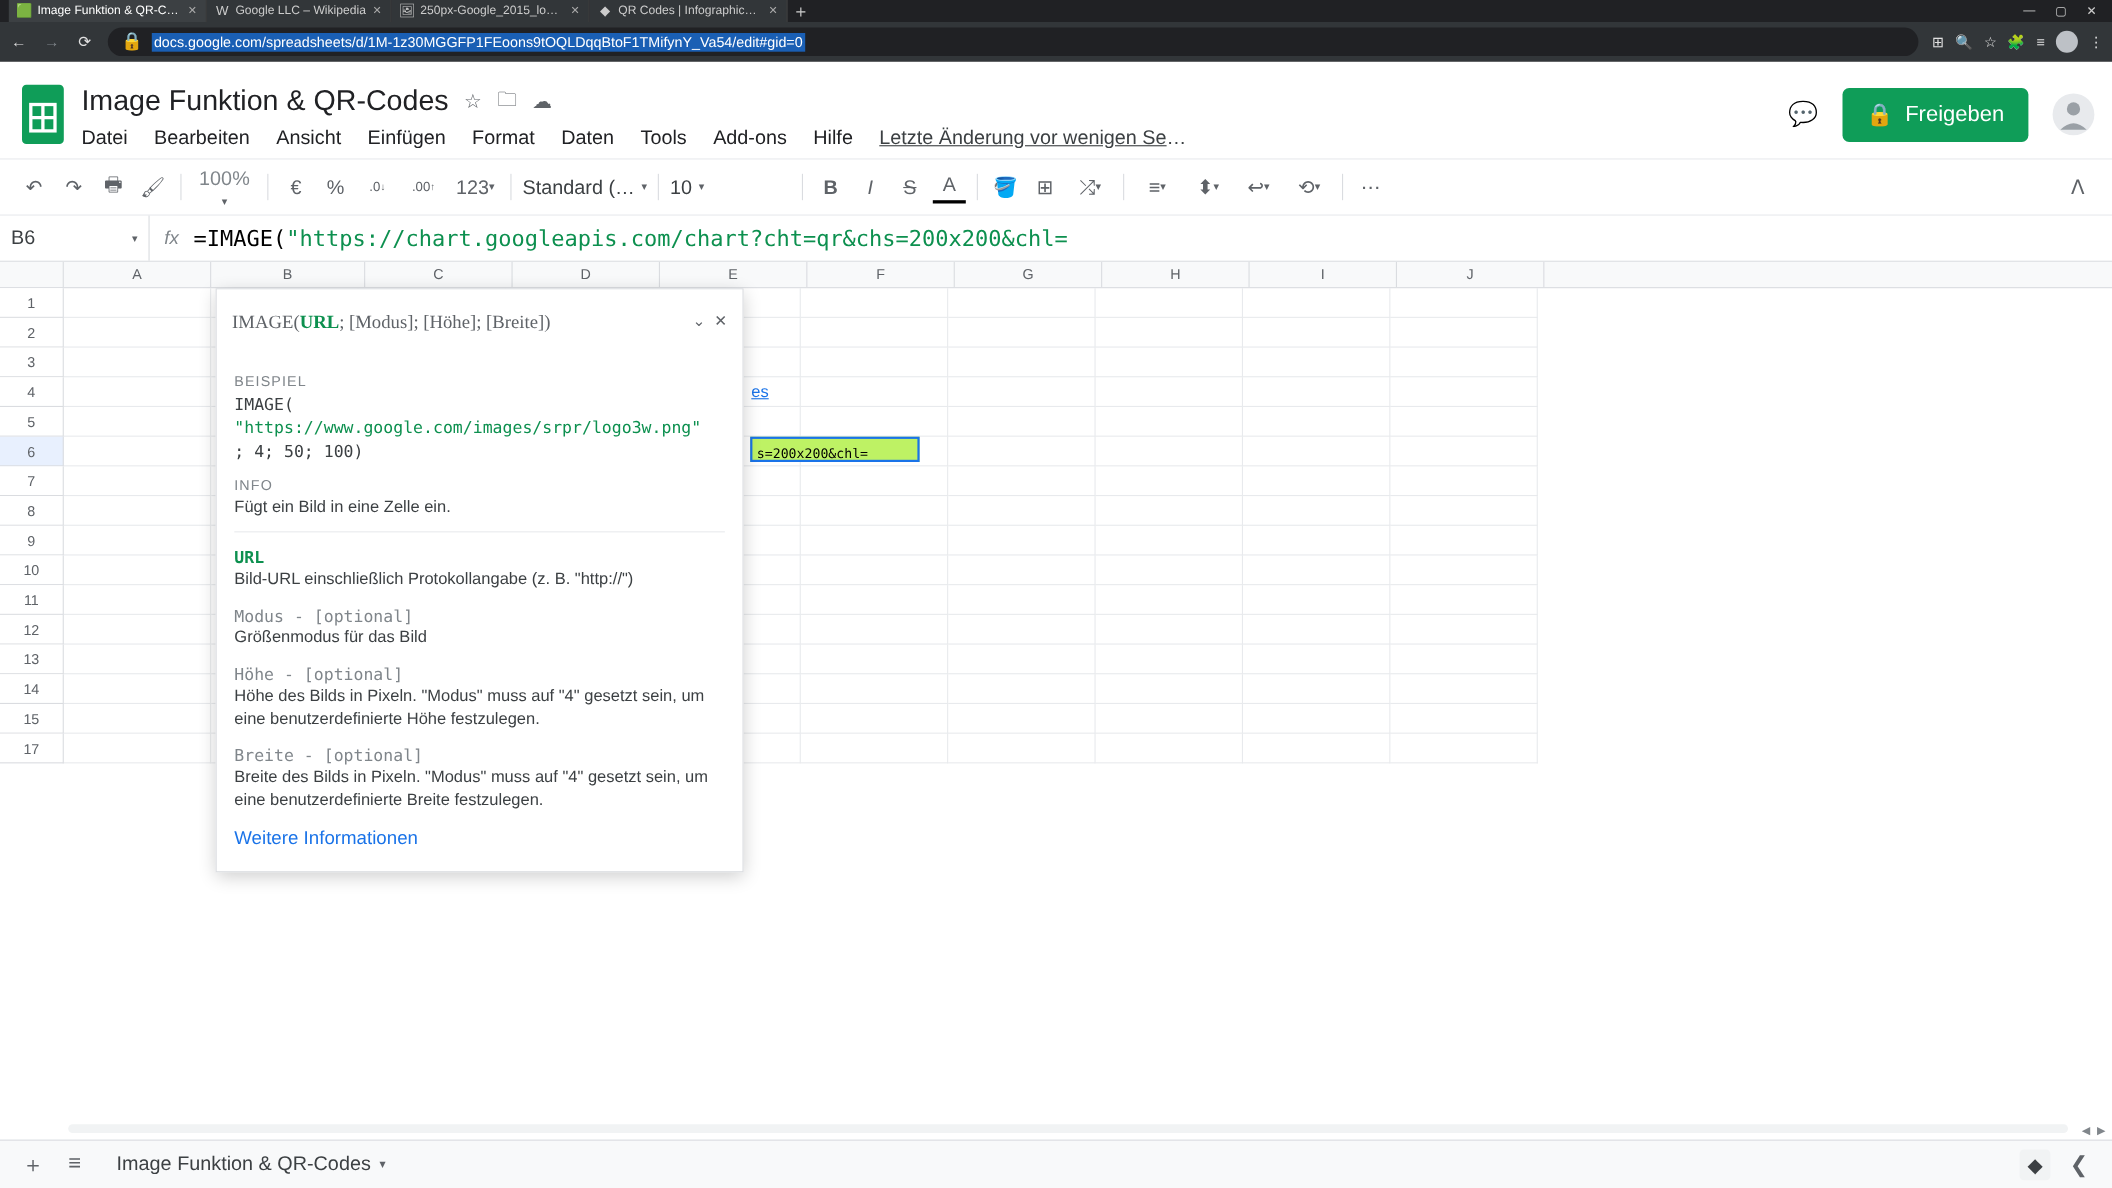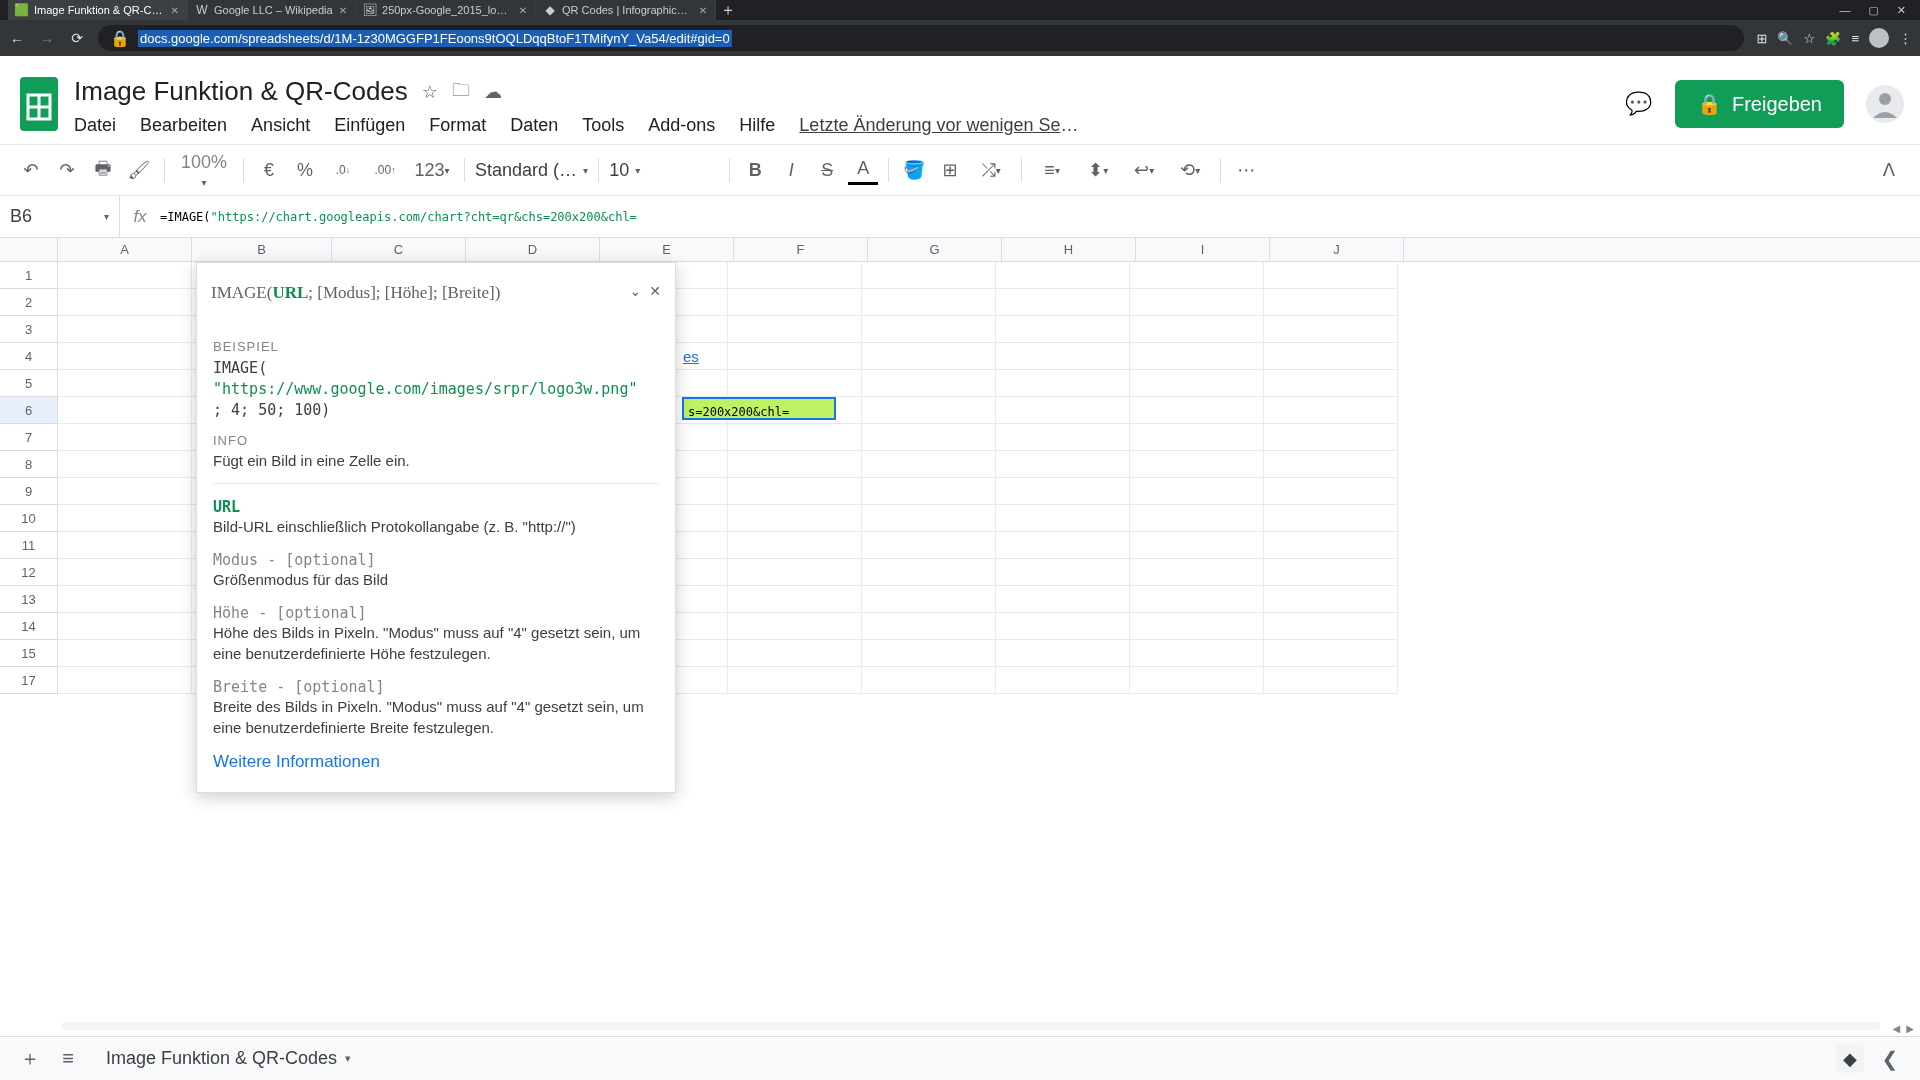--- a/index.html
+++ b/index.html
@@ -47,23 +47,23 @@
   .tb-btn { width: 30px; height: 30px; display: flex; align-items: center; justify-content: center; cursor: pointer; color: #5f6368; }
   .tb-sep { width: 1px; height: 24px; background: #dadce0; margin: 0 4px; }
   .zoom { display: flex; align-items: center; gap: 4px; padding: 0 6px; color: #80868b; flex-direction: column; }
   .font-select { display: flex; align-items: center; gap: 6px; min-width: 110px; }
   .font-size { width: 40px; }
   .caret { font-size: 10px; color: #5f6368; }
   .tb-right { margin-left: auto; }
 
   
   .fbar { display: flex; align-items: center; height: 42px; border-bottom: 1px solid #dadce0; }
-  .cell-ref { width: 120px; padding: 0 10px; font-size: 18px; color: #3c4043; display: flex; align-items: center; justify-content: space-between; border-right: 1px solid #dadce0; height: 100%; }
+  .cell-ref { width: 136px; padding: 0 10px; font-size: 18px; color: #3c4043; display: flex; align-items: center; justify-content: space-between; border-right: 1px solid #dadce0; height: 100%; }
   .fx { width: 40px; text-align: center; font-style: italic; color: #80868b; font-size: 17px; }
-  .formula { flex: 1; font-family: 'Consolas', monospace; font-size: 12px; color: #000; display: flex; align-items: center; }
+  .formula { flex: 1; font-family: 'Consolas', monospace; font-size: 20px; color: #000; display: flex; align-items: center; }
   .formula .eq { color: #000; }
   .formula .str { color: #0d904f; }
 
   
   .grid-area { flex: 1; position: relative; overflow: hidden; }
   .col-headers { display: flex; height: 24px; background: #f8f9fa; border-bottom: 1px solid #dadce0; position: absolute; top: 0; left: 0; right: 0; }
   .corner { width: 58px; border-right: 1px solid #dadce0; }
   .col-h { width: 134px; border-right: 1px solid #dadce0; text-align: center; font-size: 13px; color: #5f6368; line-height: 24px; }
   .rows { position: absolute; top: 24px; left: 0; right: 0; bottom: 30px; }
   .row { display: flex; height: 27px; }

